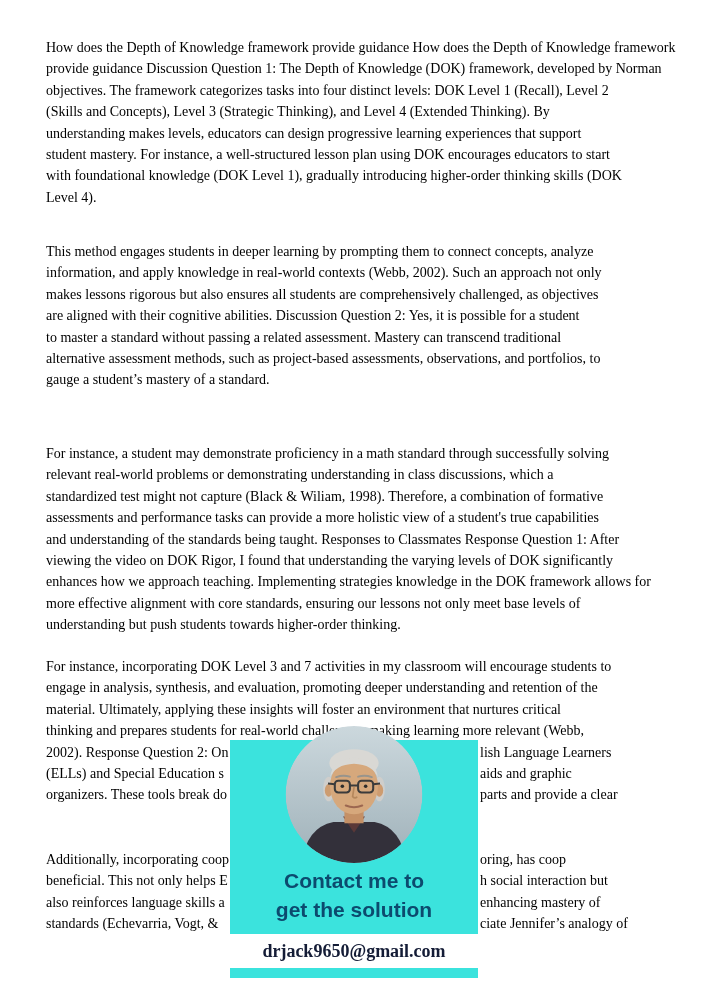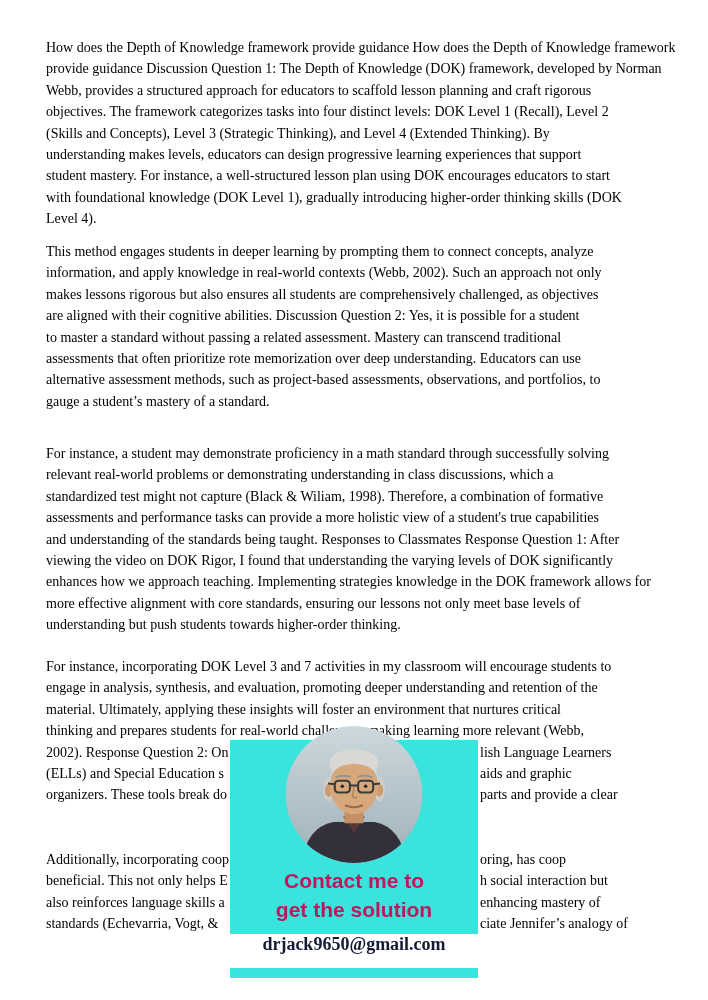--- a/index.html
+++ b/index.html
@@ -74,54 +74,52 @@
     color: #10162b;
   }
   .email-strip {
     position: absolute;
     left: 0;
     top: 194px;
     width: 100%;
     height: 34px;
     background: #ffffff;
     display: flex;
-    align-items: flex-start;
+    align-items: center;
     justify-content: center;
   }
   .email {
     font-family: "Liberation Serif", serif;
     font-weight: bold;
     font-size: 18px;
     color: #141c36;
   }
 </style>
 </head>
 <body>
 
 <div class="page">
 
   <div class="text-column" id="text-column" style="color: rgb(0, 0, 0);">
       <div class="paragraph" style="top: 37px;">
         <div class="line">How does the Depth of Knowledge framework provide guidance How does the Depth of Knowledge framework</div>
         <div class="line">provide guidance Discussion Question 1: The Depth of Knowledge (DOK) framework, developed by Norman</div>
-        <div class="line">Webb, provides a structured approach for educators to scaffold lesson planning and craft rigorous</div>
         <div class="line">objectives. The framework categorizes tasks into four distinct levels: DOK Level 1 (Recall), Level 2</div>
         <div class="line">(Skills and Concepts), Level 3 (Strategic Thinking), and Level 4 (Extended Thinking). By</div>
         <div class="line">understanding makes levels, educators can design progressive learning experiences that support</div>
         <div class="line">student mastery. For instance, a well-structured lesson plan using DOK encourages educators to start</div>
         <div class="line">with foundational knowledge (DOK Level 1), gradually introducing higher-order thinking skills (DOK</div>
         <div class="line">Level 4).</div>
       </div>
       <div class="paragraph" style="top: 241px;">
         <div class="line">This method engages students in deeper learning by prompting them to connect concepts, analyze</div>
         <div class="line">information, and apply knowledge in real-world contexts (Webb, 2002). Such an approach not only</div>
         <div class="line">makes lessons rigorous but also ensures all students are comprehensively challenged, as objectives</div>
         <div class="line">are aligned with their cognitive abilities. Discussion Question 2: Yes, it is possible for a student</div>
         <div class="line">to master a standard without passing a related assessment. Mastery can transcend traditional</div>
-        <div class="line">assessments that often prioritize rote memorization over deep understanding. Educators can use</div>
         <div class="line">alternative assessment methods, such as project-based assessments, observations, and portfolios, to</div>
         <div class="line">gauge a student’s mastery of a standard.</div>
       </div>
       <div class="paragraph" style="top: 443px;">
         <div class="line">For instance, a student may demonstrate proficiency in a math standard through successfully solving</div>
         <div class="line">relevant real-world problems or demonstrating understanding in class discussions, which a</div>
         <div class="line">standardized test might not capture (Black &amp; Wiliam, 1998). Therefore, a combination of formative</div>
         <div class="line">assessments and performance tasks can provide a more holistic view of a student's true capabilities</div>
         <div class="line">and understanding of the standards being taught. Responses to Classmates Response Question 1: After</div>
         <div class="line">viewing the video on DOK Rigor, I found that understanding the varying levels of DOK significantly</div>
@@ -180,21 +178,21 @@
             <path d="M64,42.5 L69,42"></path>
           </g>
           <circle cx="41.5" cy="44" r="1.3" fill="#2e2c2a"></circle>
           <circle cx="58.5" cy="44" r="1.3" fill="#2e2c2a"></circle>
           <path d="M50,45 L49,51.5 Q50.5,53 52,52" stroke="#b5875c" stroke-width="1.2" fill="none" stroke-linecap="round"></path>
           <path d="M44,58 Q50,60.5 56,58" stroke="#9c6750" stroke-width="1.5" fill="none" stroke-linecap="round"></path>
         </g>
       </svg>
     </div>
 
-    <div class="headline" style="color: #be185d;">
+    <div class="headline" style="color: #0c4a6e;">
       <div>Contact me to</div>
       <div>get the solution</div>
     </div>
 
     <div class="email-strip" style="background: rgb(255, 255, 255);">
       <span class="email" style="color: rgb(20, 28, 54);">drjack9650@gmail.com</span>
     </div>
   </div>
 
 </div>

